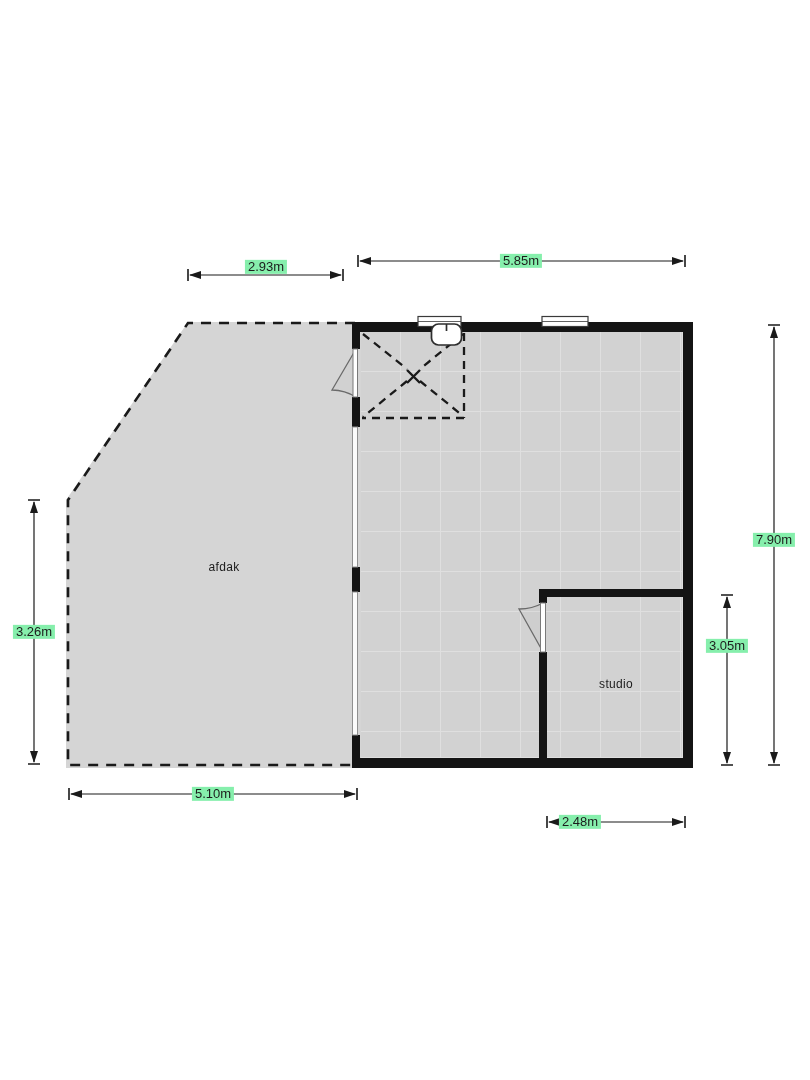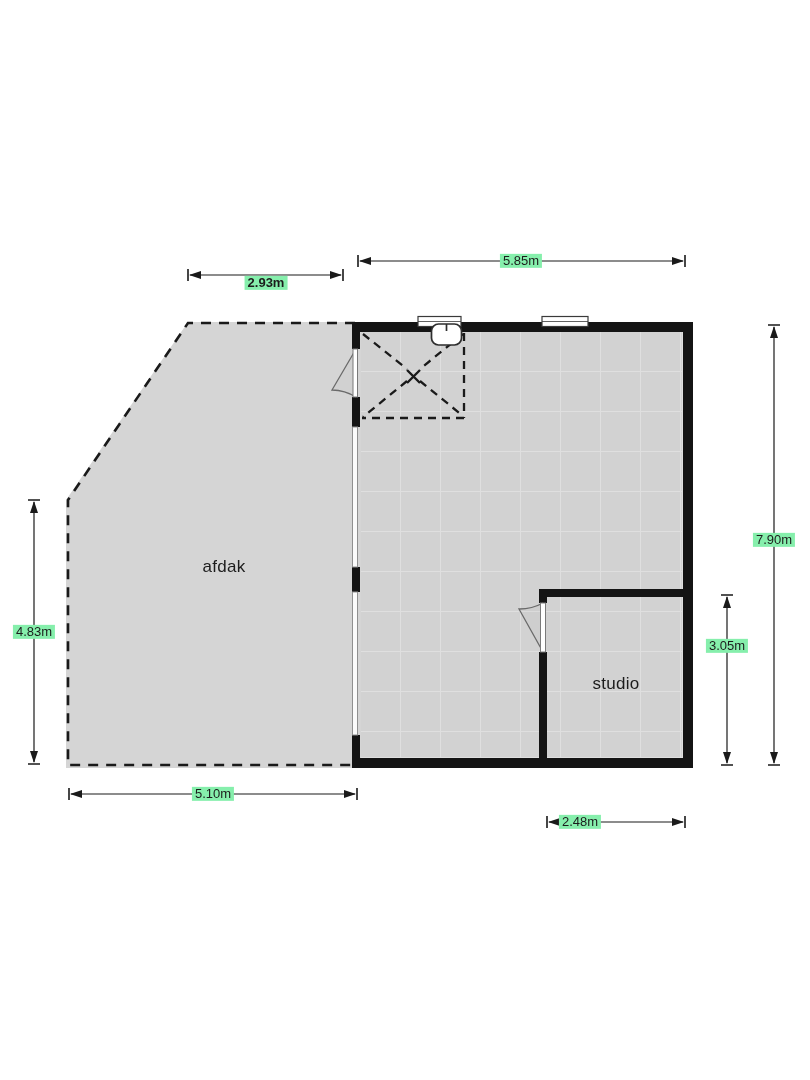--- a/index.html
+++ b/index.html
@@ -44,21 +44,21 @@
   .dim-line{stroke:var(--line);stroke-width:1.2;fill:none;}
   .dim-tick{stroke:var(--line);stroke-width:1.6;fill:none;}
   .dim-arrow{fill:var(--line);stroke:none;}
   .dim-label{
     position:absolute;transform:translate(-50%,-50%);
     background:#86efac;padding:0 3px;
     font-size:13px;color:var(--label);white-space:nowrap;line-height:1.1;
   }
   .room-label{
     position:absolute;transform:translate(-50%,-50%);
-    font-size:17px;color:var(--label);white-space:nowrap;letter-spacing:0.3px;
+    font-size:12px;color:var(--label);white-space:nowrap;letter-spacing:0.3px;
   }
 </style>
 </head>
 <body>
 
 <div id="canvas">
 
   <div id="floor-tiles"></div>
 
   <svg id="plan-svg" width="810" height="1080" viewBox="0 0 810 1080">
@@ -156,20 +156,20 @@
       <path class="dim-tick" d="M547,816 V828 M685,816 V828"></path>
       <path class="dim-line" d="M549,822 H683"></path>
       <polygon class="dim-arrow" points="548,822 560,818 560,826"></polygon>
       <polygon class="dim-arrow" points="684,822 672,818 672,826"></polygon>
     </g>
   </svg>
 
   <div class="room-label" style="left:224px;top:567px;">afdak</div>
   <div class="room-label" style="left:616px;top:684px;">studio</div>
 
-  <div class="dim-label" style="left:266px;top:283px;font-weight:bold;">2.93m</div>
+  <div class="dim-label" style="left:266px;top:267px;">2.93m</div>
   <div class="dim-label" style="left:521px;top:261px;">5.85m</div>
   <div class="dim-label" style="left:774px;top:540px;">7.90m</div>
   <div class="dim-label" style="left:727px;top:646px;">3.05m</div>
-  <div class="dim-label" style="left:34px;top:632px;">4.83m</div>
+  <div class="dim-label" style="left:34px;top:632px;">3.26m</div>
   <div class="dim-label" style="left:213px;top:794px;text-align:center;">5.10m</div>
   <div class="dim-label" style="left:580px;top:822px;">2.48m</div>
 </div>
 
 </body></html>

